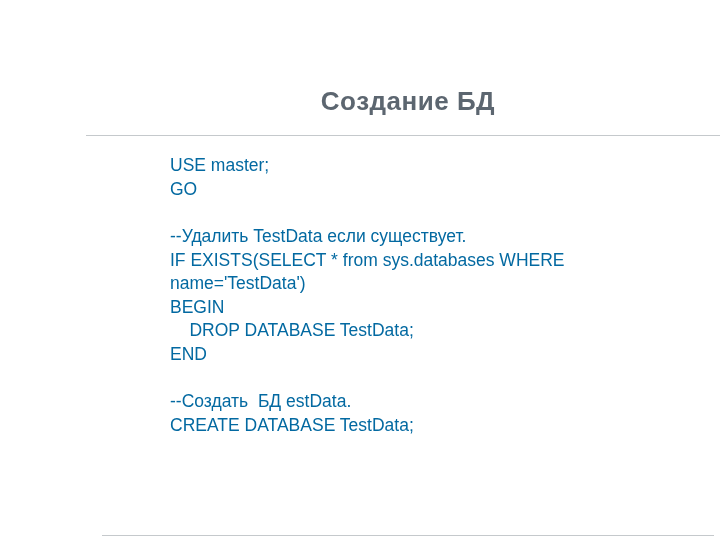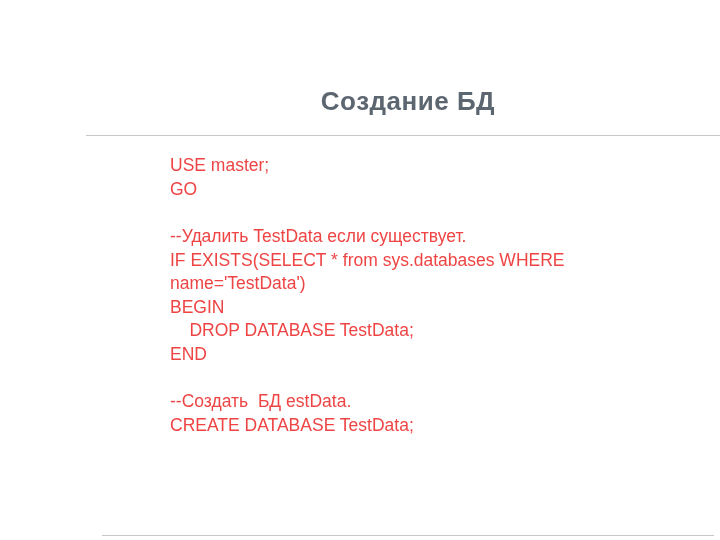--- a/index.html
+++ b/index.html
@@ -25,21 +25,21 @@
       letter-spacing: 0.5px;
     }
     .divider-top {
       border: none;
       border-top: 1px solid #c5c9cc;
       margin: 0 0 18px 0;
     }
     .code-block {
       padding-left: 68px;
       padding-right: 60px;
-      color: #ef4444;
+      color: #0369a1;
       font-size: 17.5px;
       line-height: 1.35;
       font-family: Arial, Helvetica, sans-serif;
       white-space: pre-wrap;
       word-wrap: break-word;
     }
     .divider-bottom {
       position: absolute;
       left: 38px;
       right: 38px;

